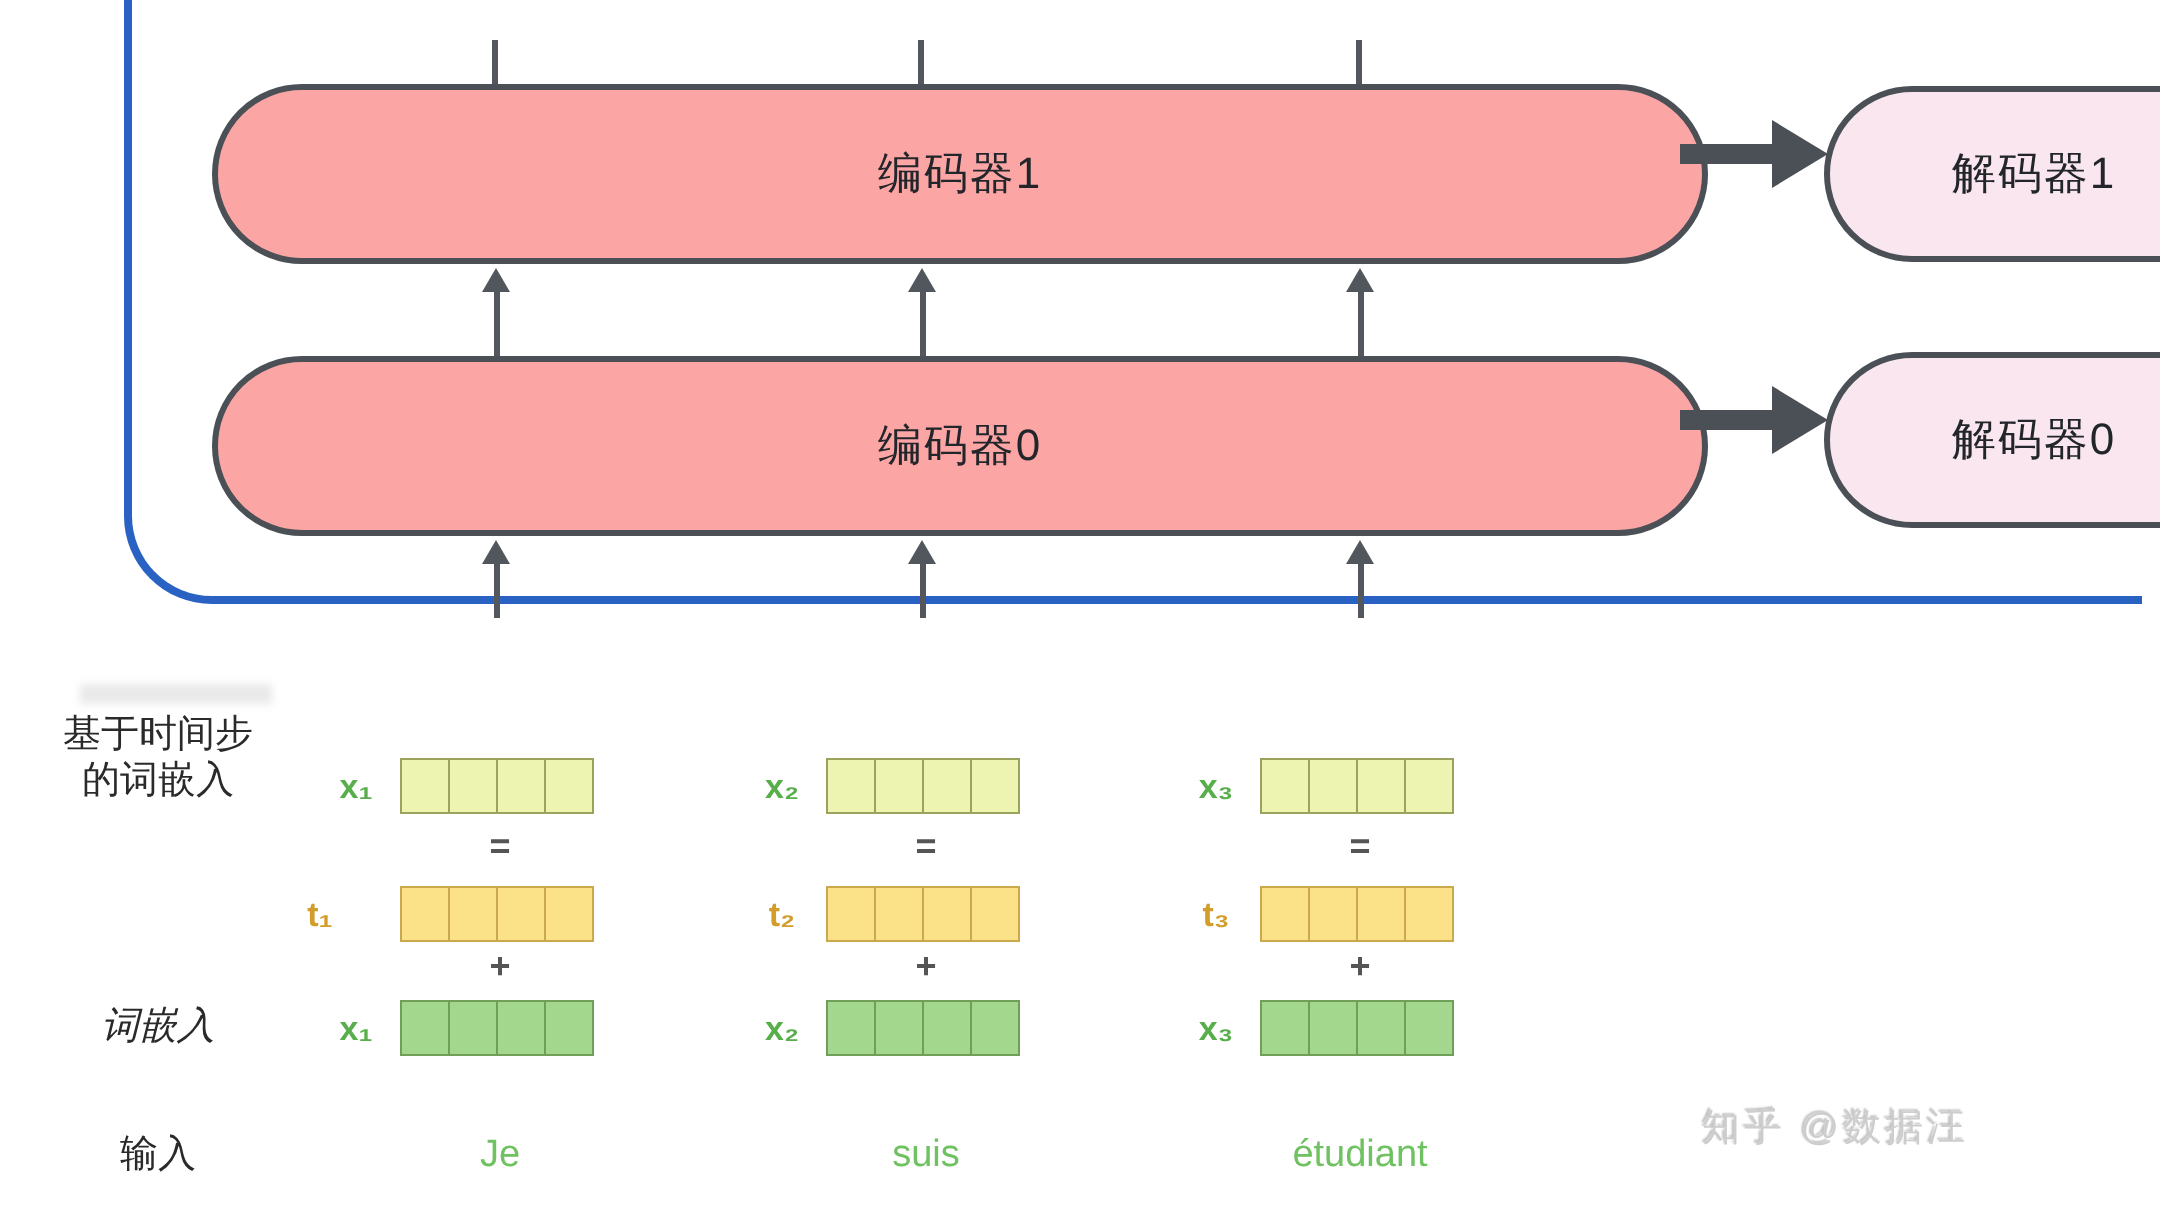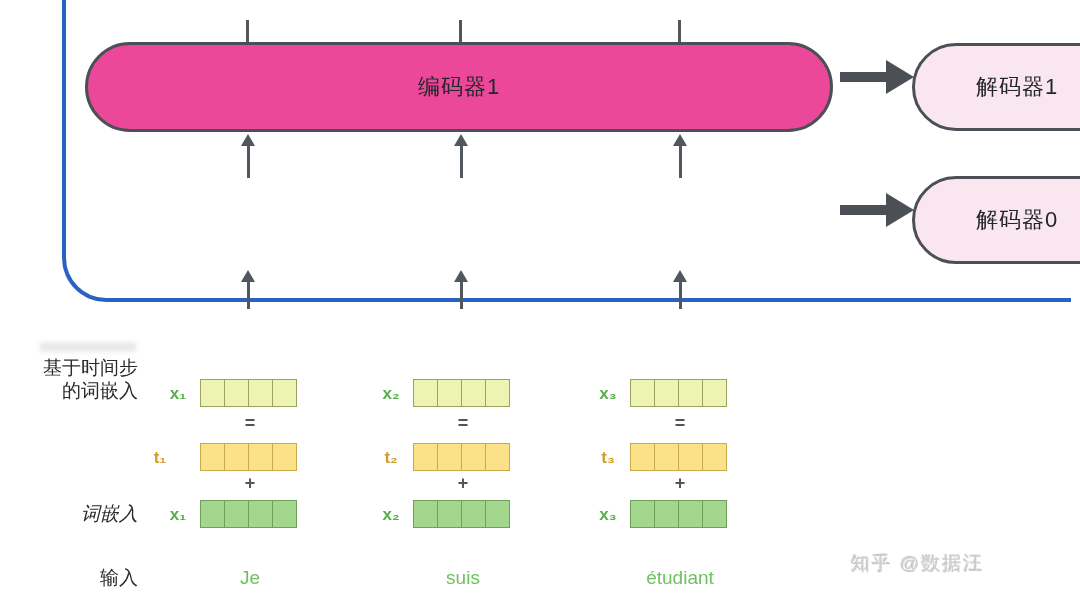--- a/index.html
+++ b/index.html
@@ -12,21 +12,21 @@
     position:absolute;left:62px;top:-8px;width:1009px;height:310px;
     border-left:4px solid #2a62c4;border-bottom:4px solid #2a62c4;
     border-bottom-left-radius:44px;box-sizing:border-box;
   }
   
   .block{
     position:absolute;box-sizing:border-box;border:3px solid #4a5056;border-radius:46px;
     display:flex;align-items:center;justify-content:center;
     font-size:22px;color:#22262a;letter-spacing:1px;
   }
-  .enc{left:85px;width:748px;height:90px;background:#ec4899;}
+  .enc{left:106px;width:748px;height:90px;background:#fca5a5;}
   .enc1{top:42px;}
   .enc0{top:178px;}
   .dec{left:912px;width:210px;height:88px;background:#fae6ef;}
   .dec1{top:43px;}
   .dec0{top:176px;}
   
   .fat-arrow{position:absolute;}
   .fat-arrow .shaft{position:absolute;left:0;top:12px;width:48px;height:10px;background:#4a5056;}
   .fat-arrow .head{
     position:absolute;left:46px;top:0;width:0;height:0;
@@ -37,21 +37,21 @@
   
   .up-arrow{position:absolute;width:14px;}
   .up-arrow .head{
     position:absolute;left:0;top:0;width:0;height:0;
     border-left:7px solid transparent;border-right:7px solid transparent;
     border-bottom:12px solid #51575c;
   }
   .up-arrow .shaft{position:absolute;left:5.5px;top:10px;width:3px;background:#51575c;}
   .stub{position:absolute;width:3px;height:22px;top:20px;background:#51575c;}
   
-  .side-label{position:absolute;width:118px;left:20px;text-align:right;font-size:19px;line-height:23px;color:#2a2a2a;}
+  .side-label{position:absolute;width:118px;left:20px;text-align:center;font-size:19px;line-height:23px;color:#2a2a2a;}
   .vec-label{position:absolute;width:36px;text-align:center;font-size:17px;font-weight:bold;}
   .x-label{color:#57ae4a;}
   .t-label{color:#d29d2a;}
   .vec-row{position:absolute;display:flex;height:28px;}
   .vec-row i{display:block;width:25px;height:28px;box-sizing:border-box;}
   .row-light i{background:#edf4b2;border:1px solid #9aa25c;margin-left:-1px;}
   .row-yellow i{background:#fbe289;border:1px solid #c9a84e;margin-left:-1px;}
   .row-green i{background:#a3d78d;border:1px solid #6f9f58;margin-left:-1px;}
   .vec-row i:first-child{margin-left:0;}
   .op{position:absolute;width:100px;text-align:center;font-size:18px;font-weight:bold;color:#555;}
@@ -70,20 +70,23 @@
 
   <div class="blue-bracket"></div>
 
   <div class="stub" style="left:246px;"></div>
   <div class="stub" style="left:459px;"></div>
   <div class="stub" style="left:678px;"></div>
 
   <div class="block enc enc1">
     <span>编码器1</span>
   </div>
+  <div class="block enc enc0">
+    <span>编码器0</span>
+  </div>
 
   <div class="block dec dec1">
     <span>解码器1</span>
   </div>
   <div class="block dec dec0">
     <span>解码器0</span>
   </div>
 
   <div class="fat-arrow fa1">
     <div class="shaft"></div>

